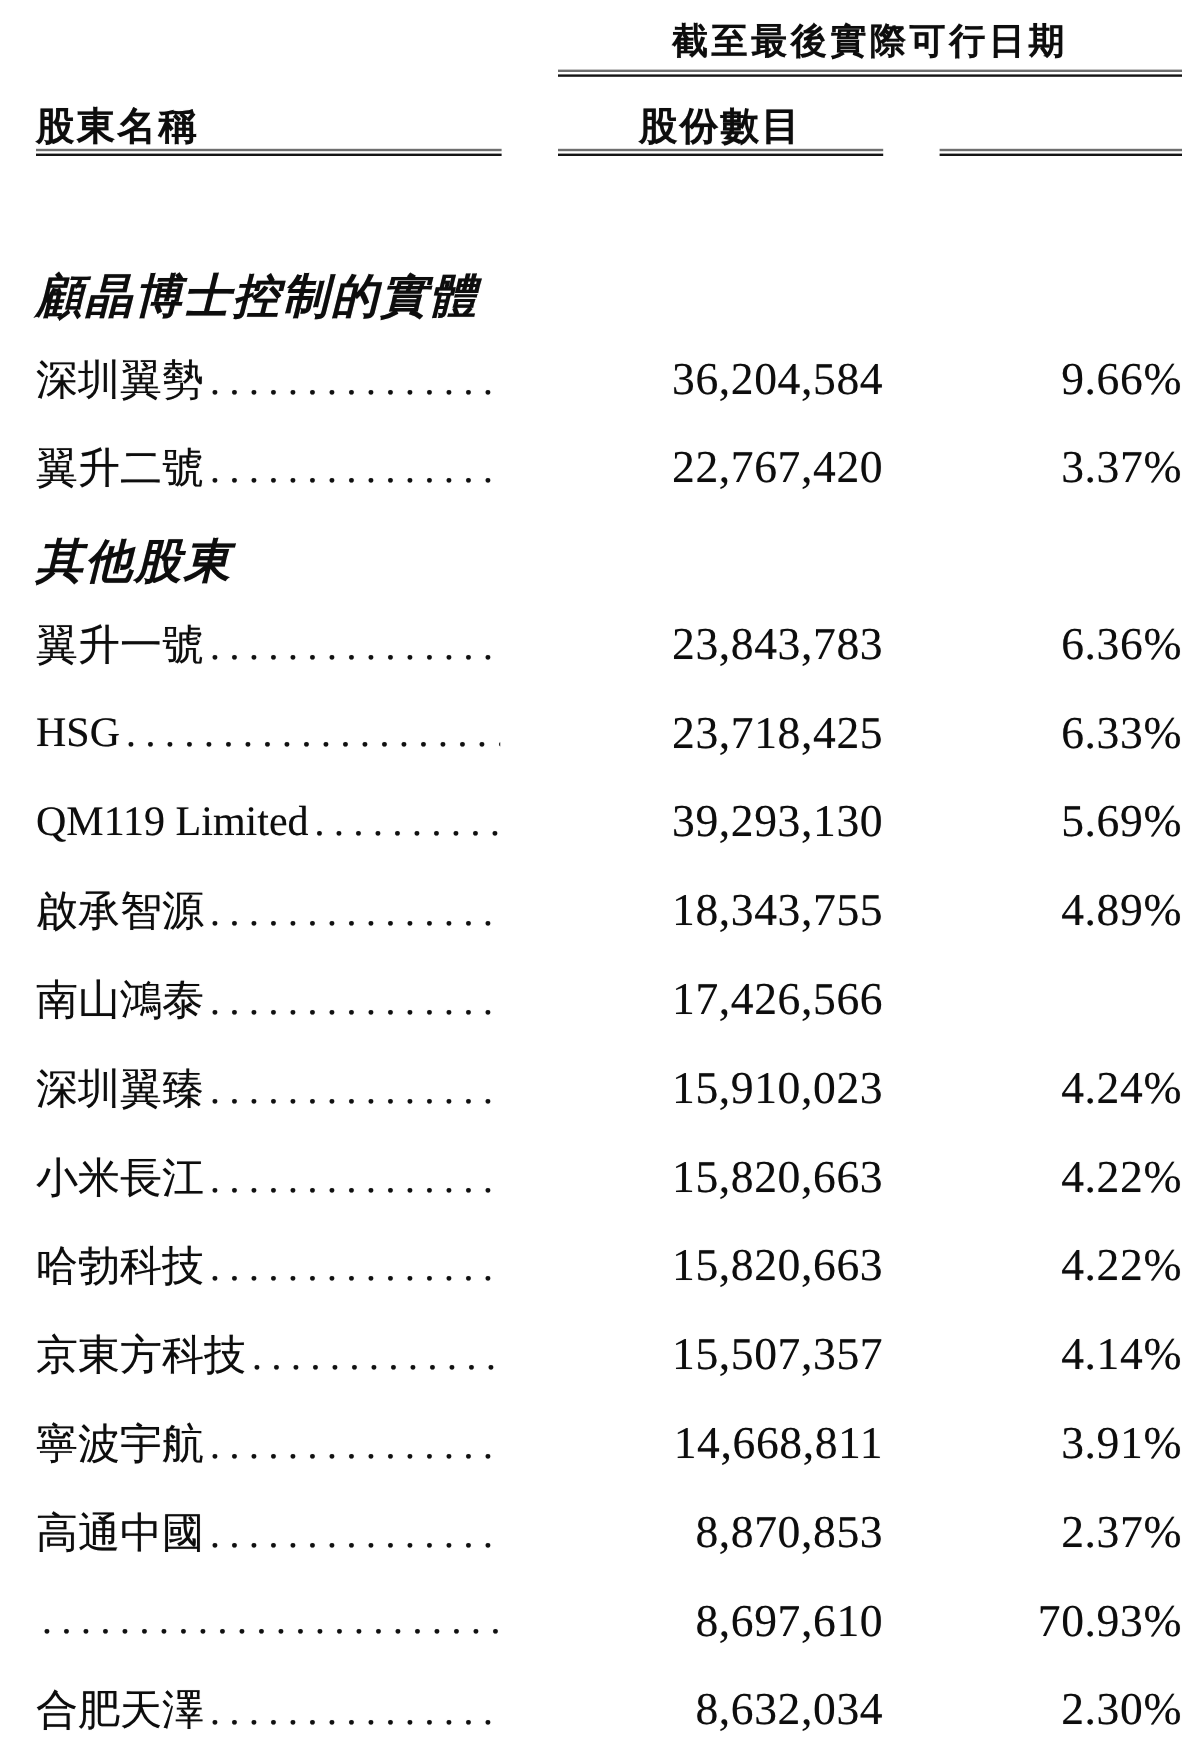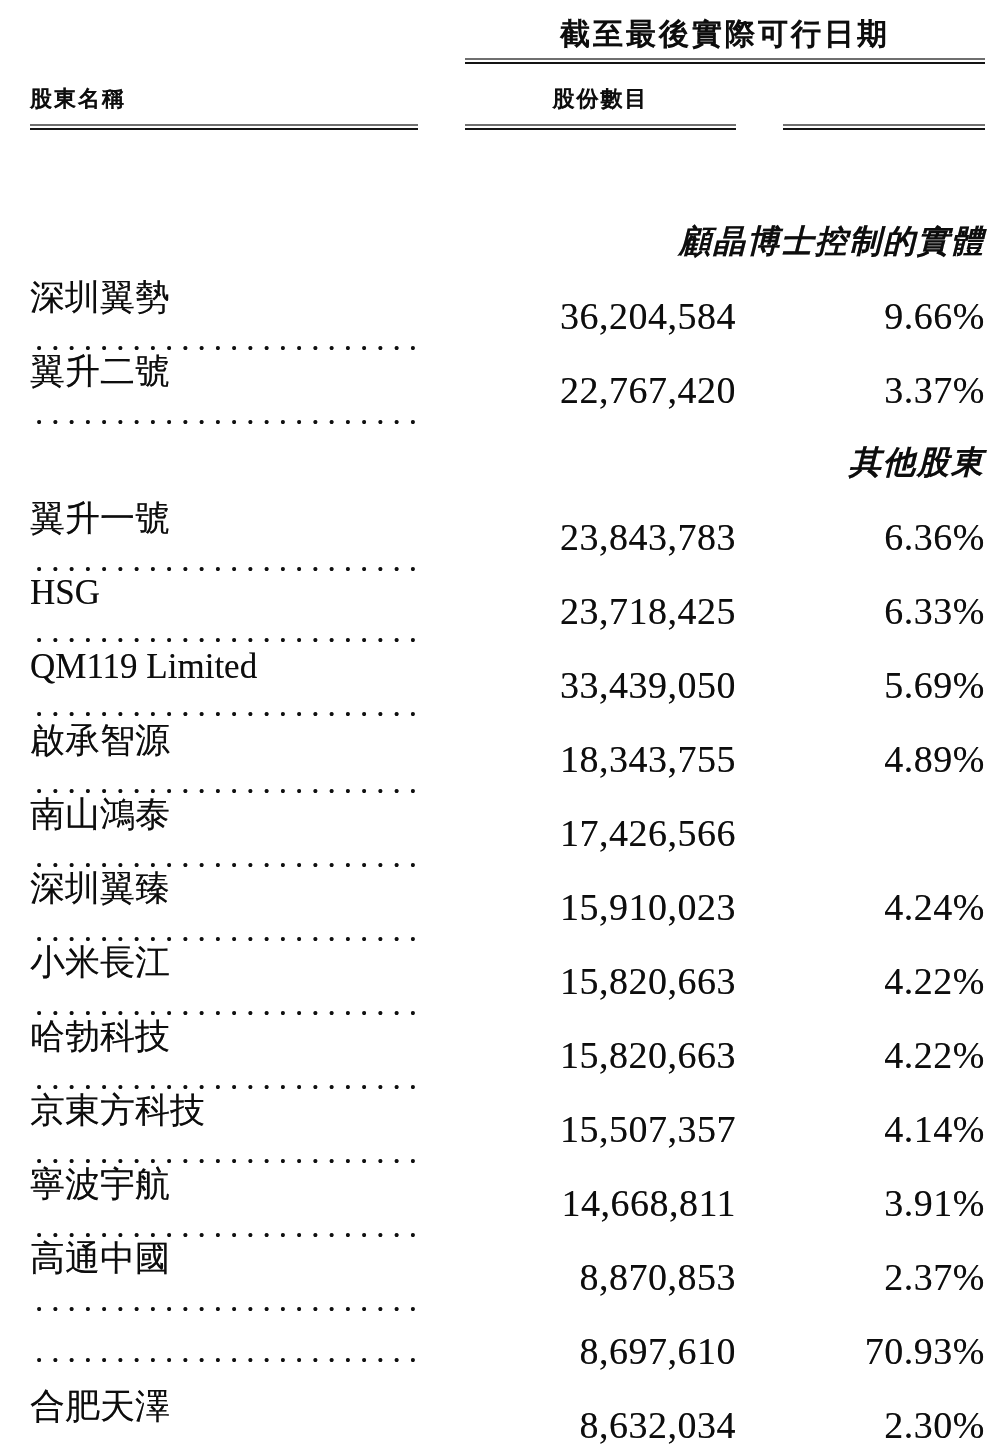--- a/index.html
+++ b/index.html
@@ -32,50 +32,48 @@
   .hdr-span {
     position: absolute; left: 465px; top: 14px; width: 520px;
     text-align: center;
     font-family: "DejaVu Sans", "Liberation Sans", sans-serif;
     font-weight: 700; font-size: 30px; letter-spacing: 3px;
     white-space: nowrap;
   }
   .col-hdr {
     position: absolute; top: 84px;
     font-family: "DejaVu Sans", "Liberation Sans", sans-serif;
-    font-weight: 700; font-size: 22px; letter-spacing: 2px;
+    font-weight: 700; font-size: 32px; letter-spacing: 2px;
     white-space: nowrap;
   }
   .col-hdr-name   { left: 30px; }
   .col-hdr-shares { left: 465px; width: 271px; text-align: center; }
   .col-hdr-pct    { left: 783px; width: 202px; text-align: center; }
 
   .rows { position: absolute; left: 0; top: 206px; width: 1000px; }
   .row {
     display: grid;
     grid-template-columns: 387px 48px 271px 47px 202px;
     padding: 0 15px 0 30px;
     height: 74px;
     align-items: center;
     box-sizing: border-box;
   }
   .row.section-row { height: 73px; display: block; padding-top: 14px; }
   .section-title {
     font-family: Liberation Sans, sans-serif;
     font-weight: 700; font-style: italic;
-    font-size: 32px; letter-spacing: 2px;
-    white-space: nowrap;
-    text-align: right;
+    font-size: 39px; letter-spacing: 2px;
+    white-space: nowrap;
   }
   .name-cell {
     display: flex; align-items: baseline;
     overflow: hidden;
     font-size: 35px;
     white-space: nowrap;
-    flex-direction: column;
   }
   .name-cell .nm { white-space: nowrap; }
   .leader {
     flex: 1;
     overflow: hidden;
     white-space: nowrap;
     font-size: 33px;
     letter-spacing: 8px;
     padding-left: 5px;
     color: #101010;
@@ -149,21 +147,21 @@
         <div class="num-cell">23,718,425</div>
         <div></div>
         <div class="num-cell">6.33%</div>
       </div>
       <div class="row">
         <div class="name-cell">
           <span class="nm">QM119 Limited</span>
           <span class="leader">........................................</span>
         </div>
         <div></div>
-        <div class="num-cell">33,439,050</div>
+        <div class="num-cell">39,293,130</div>
         <div></div>
         <div class="num-cell">5.69%</div>
       </div>
       <div class="row">
         <div class="name-cell">
           <span class="nm">啟承智源</span>
           <span class="leader">........................................</span>
         </div>
         <div></div>
         <div class="num-cell">18,343,755</div>

